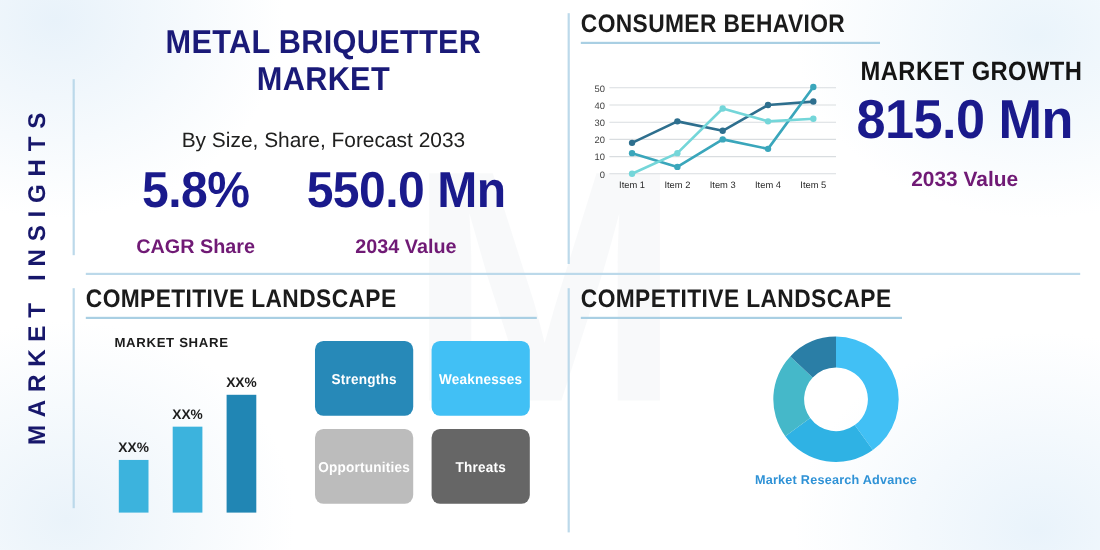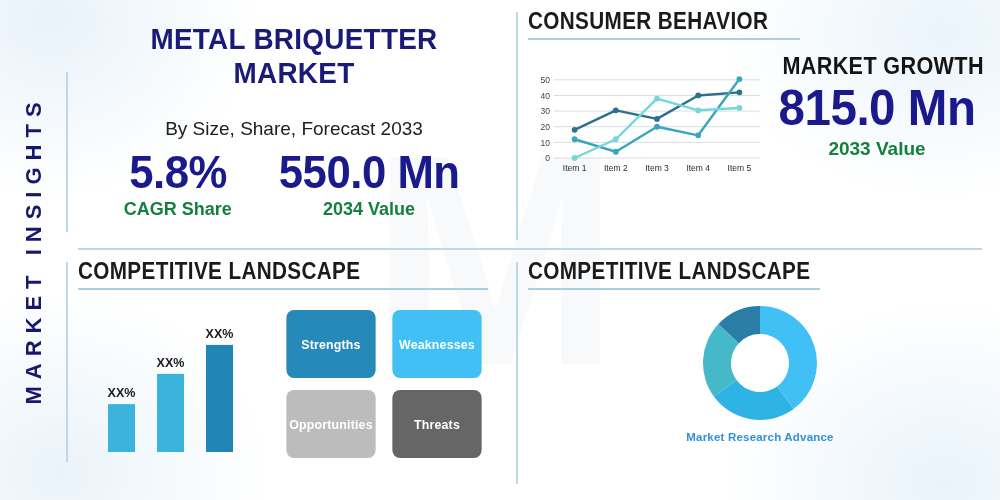--- a/index.html
+++ b/index.html
@@ -98,21 +98,21 @@
     display: flex; justify-content: center; align-items: flex-start;
     gap: 42px; margin-top: 8px;
   }
   .stat { text-align: center; }
   .stat-value {
     color: #1a1a8c; font-size: 46px; font-weight: 700;
     line-height: 1.05; letter-spacing: -0.5px;
     transform: scaleX(0.95);
   }
   .stat-label {
-    color: #15803d; font-size: 18px; font-weight: 700; margin-top: 3px;
+    color: #701a75; font-size: 18px; font-weight: 700; margin-top: 18px;
   }
 
   
   .sec-head {
     color: #1b1b1b;
     font-size: 23px; font-weight: 700;
     letter-spacing: 0.4px;
     transform: scaleX(0.9);
     transform-origin: left center;
     display: inline-block;
@@ -275,20 +275,21 @@
     </div>
   </div>
 
   <div class="panel" id="panel-comp">
     <div>
       <div class="sec-head">COMPETITIVE LANDSCAPE</div>
       <div class="sec-rule" id="comp-rule"></div>
     </div>
     <div class="comp-body">
       <div class="share-box">
+        <div class="share-title">MARKET SHARE</div>
         <svg id="bar-chart-svg" width="200" height="152" viewBox="0 0 200 152">
             <rect x="30" y="100.12" width="27" height="47.88" fill="#3cb3dd"></rect>
             <text x="43.5" y="93.12" text-anchor="middle" font-size="12.5" font-weight="700" font-family="&quot;Liberation Sans&quot;, sans-serif" fill="#1c1c1c">XX%</text>
             <rect x="79" y="69.88" width="27" height="78.12" fill="#3cb3dd"></rect>
             <text x="92.5" y="62.879999999999995" text-anchor="middle" font-size="12.5" font-weight="700" font-family="&quot;Liberation Sans&quot;, sans-serif" fill="#1c1c1c">XX%</text>
             <rect x="128" y="40.900000000000006" width="27" height="107.1" fill="#2186b4"></rect>
             <text x="141.5" y="33.900000000000006" text-anchor="middle" font-size="12.5" font-weight="700" font-family="&quot;Liberation Sans&quot;, sans-serif" fill="#1c1c1c">XX%</text>
           </svg>
       </div>
       <div class="swot-grid">

